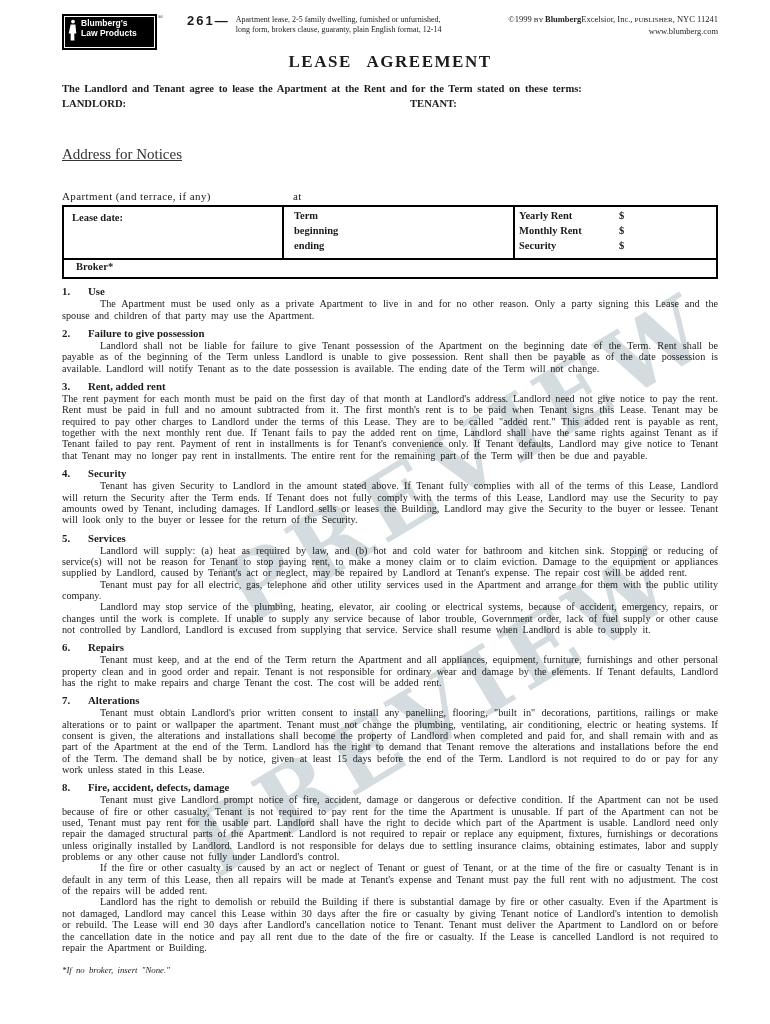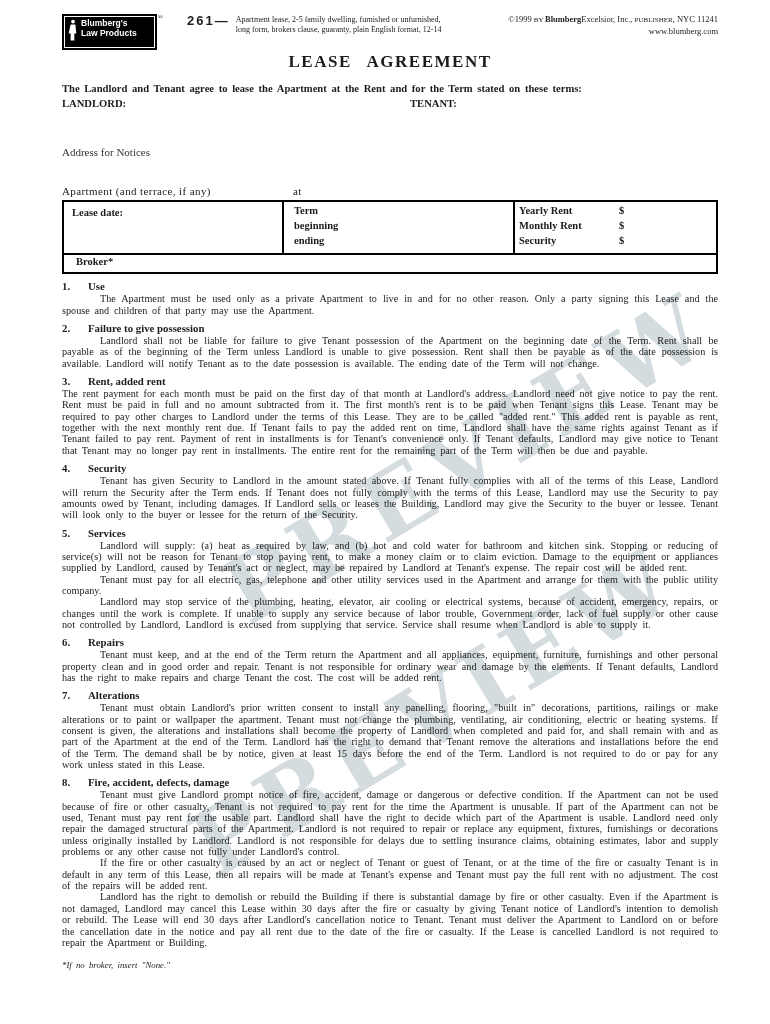--- a/index.html
+++ b/index.html
@@ -41,21 +41,21 @@
   .form-desc{font-size:8px;line-height:10px;color:#222;padding-top:1px;}
   .pub-info{margin-left:auto;text-align:right;font-size:8.5px;line-height:10.5px;color:#222;}
   .smallcap{font-size:7px;}
   .brand-bold{font-weight:bold;}
 
   
   .doc-title{text-align:center;font-size:17px;font-weight:bold;letter-spacing:1.5px;word-spacing:10px;margin-top:2px;}
   .intro{font-weight:bold;font-size:10.6px;word-spacing:2px;margin-top:9px;text-align:justify;}
   .parties{display:flex;margin-top:4px;font-weight:bold;font-size:10.6px;}
   .party-landlord{width:348px;}
-  .address-label{margin-top:37px;font-size:11px;color:#333;}
+  .address-label{margin-top:37px;font-size:15px;color:#333;text-decoration:underline;}
   .apt-line{margin-top:27px;font-size:11px;letter-spacing:0.4px;}
   .apt-label{display:inline-block;width:231px;}
 
   
   .lease-table{margin-top:3px;border:2px solid #000;}
   .main-row{display:grid;grid-template-columns:218px 233px 1fr;}
   .cell{font-weight:bold;font-size:10.5px;}
   .cell-lease{padding:5px 8px;}
   .cell-term{border-left:2px solid #000;border-right:2px solid #000;padding:3px 10px;}
   .cell-term div{height:15px;}

